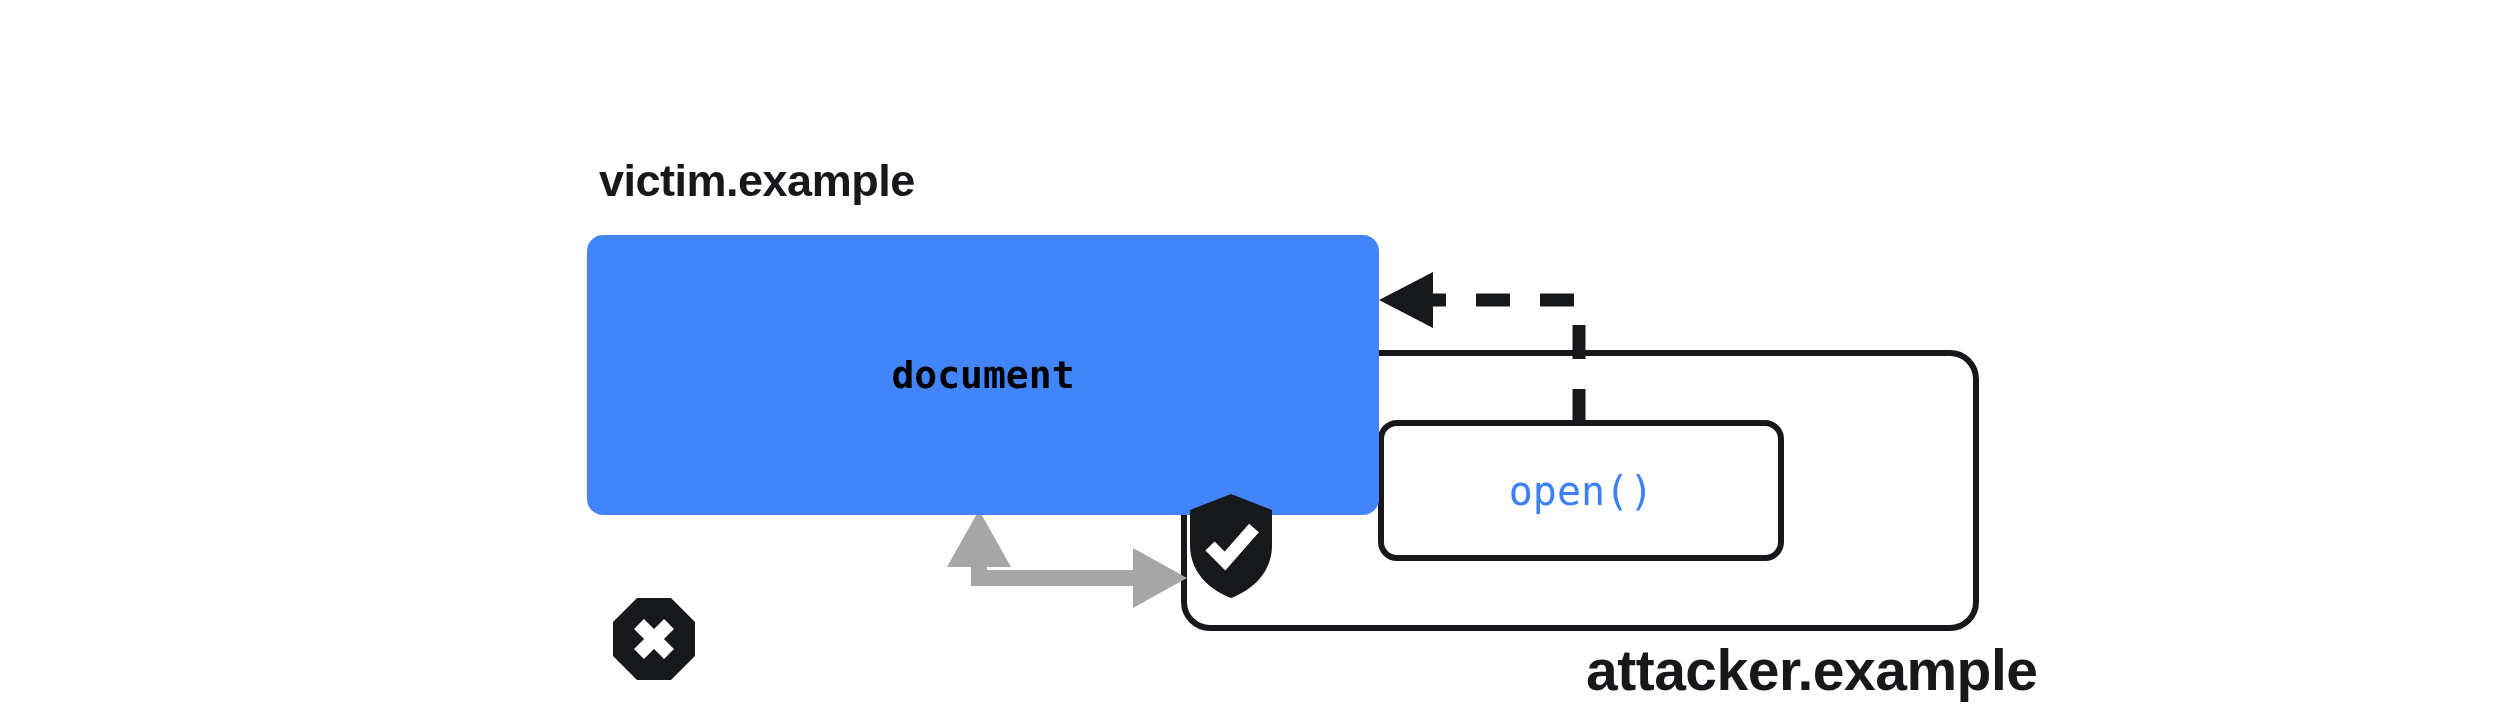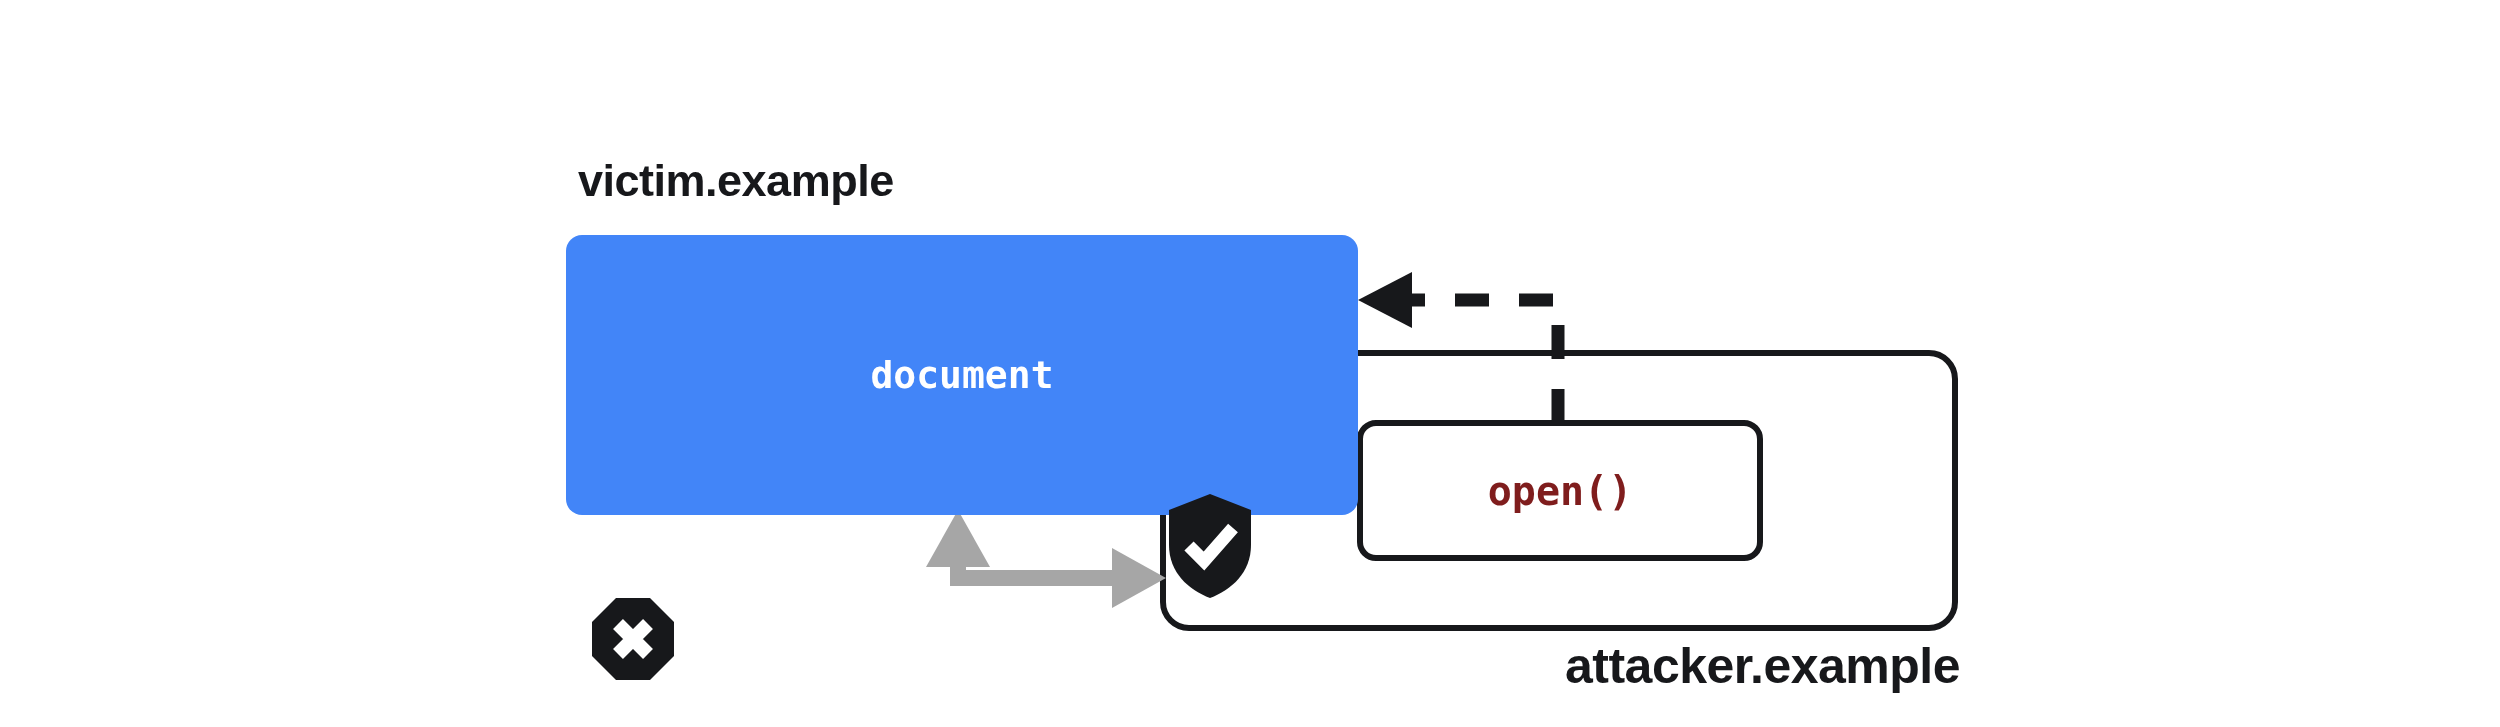--- a/index.html
+++ b/index.html
@@ -9,20 +9,21 @@
   }
   body {
     font-family: "Liberation Sans", sans-serif;
   }
   #stage {
     position: relative;
     width: 2344px;
     height: 727px;
     background: #ffffff;
     overflow: hidden;
+    margin-left: 21px;
   }
   #diagram-svg {
     position: absolute;
     left: 0;
     top: 0;
     width: 2500px;
     height: 727px;
     display: block;
   }
   .lbl {
@@ -34,21 +35,21 @@
     letter-spacing: -0.5px;
   }
   #victim-label {
     left: 578px;
     top: 155px;
     font-size: 45px;
   }
   #attacker-label {
     left: 1565px;
     top: 637px;
-    font-size: 50px;
+    font-size: 57px;
   }
   #nocomm-label {
     left: 706px;
     top: 607px;
     font-size: 45px;
   }
   #victim-box {
     position: absolute;
     left: 566px;
     top: 235px;
@@ -64,21 +65,21 @@
     top: 0;
     width: 792px;
     height: 280px;
     display: flex;
     flex-direction: column;
     align-items: center;
     justify-content: center;
     gap: 6px;
     font-family: "DejaVu Sans Mono", monospace;
     font-weight: bold;
-    color: #ffffff;
+    color: #000000;
     font-size: 38px;
     line-height: 1.32;
   }
   #doc-line { letter-spacing: 0px; }
   #coop-line { letter-spacing: 0px; }
   #shield-icon-wrap {
     position: absolute;
     left: 601px;
     top: 258px;
     width: 86px;
@@ -94,23 +95,23 @@
   #openbox-label {
     position: absolute;
     left: 1360px;
     top: 423px;
     width: 400px;
     height: 135px;
     display: flex;
     align-items: center;
     justify-content: center;
     font-family: "DejaVu Sans Mono", monospace;
-    font-weight: bold;
+    font-weight: normal;
     font-size: 40px;
-    color: #7f1d1d;
+    color: #3b82f6;
   }
 </style>
 </head>
 <body>
 
 <div id="stage">
 
   <div class="lbl" id="victim-label">victim.example</div>
 
   <svg id="diagram-svg" viewBox="0 0 2500 727">

